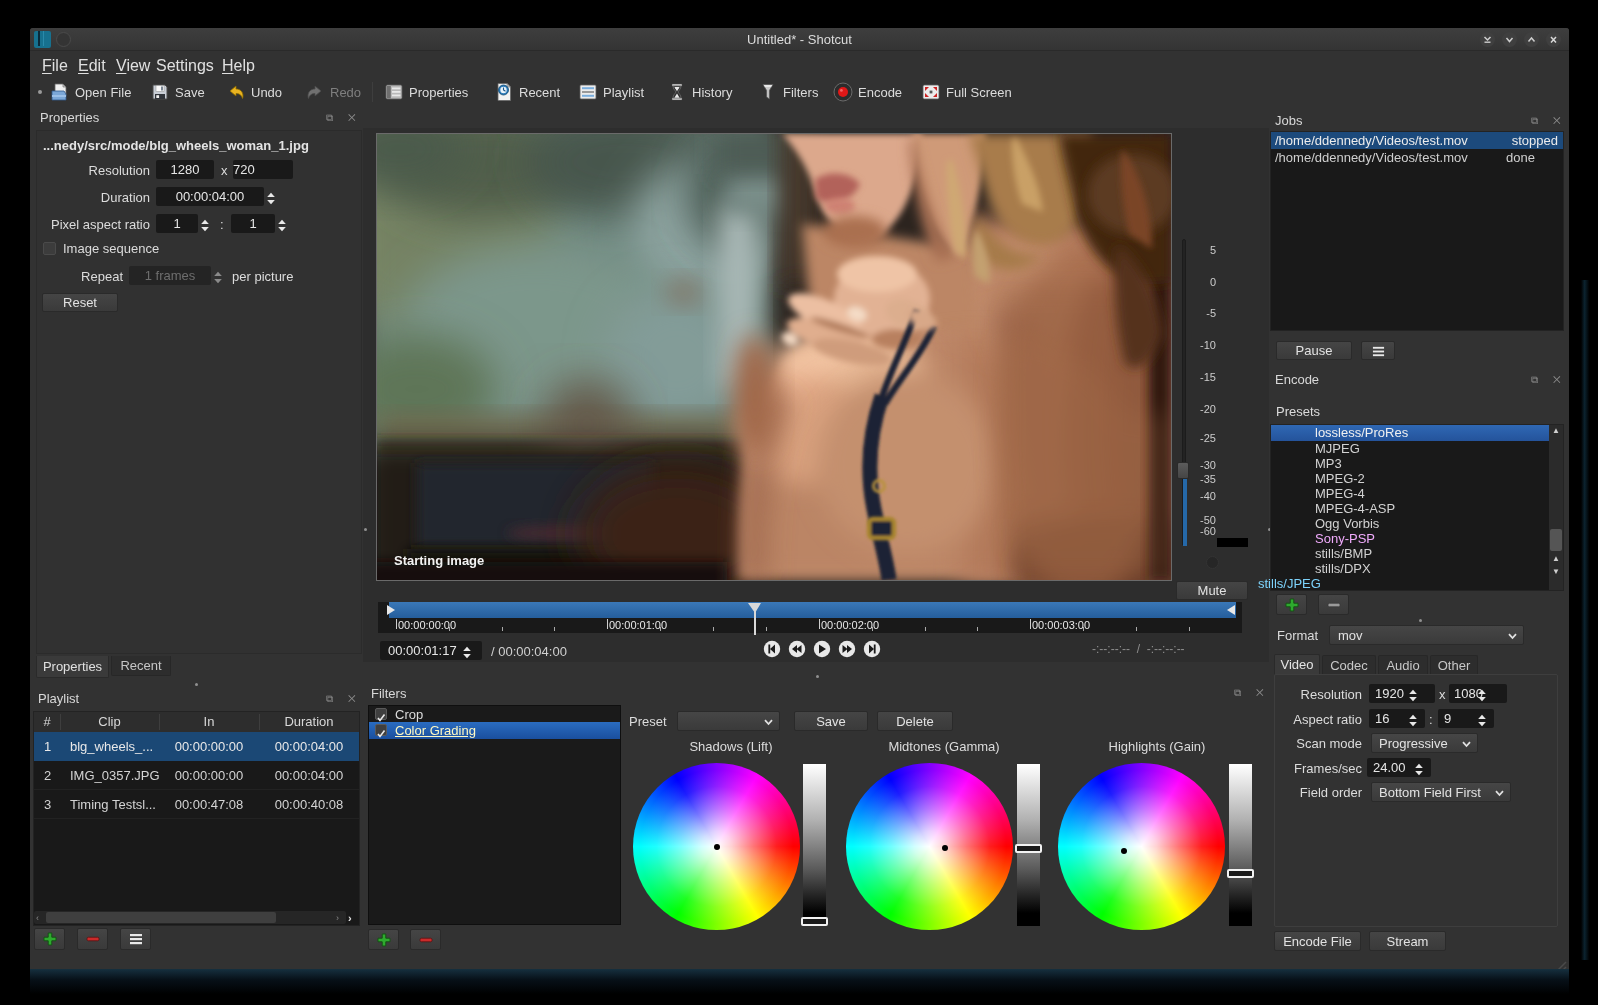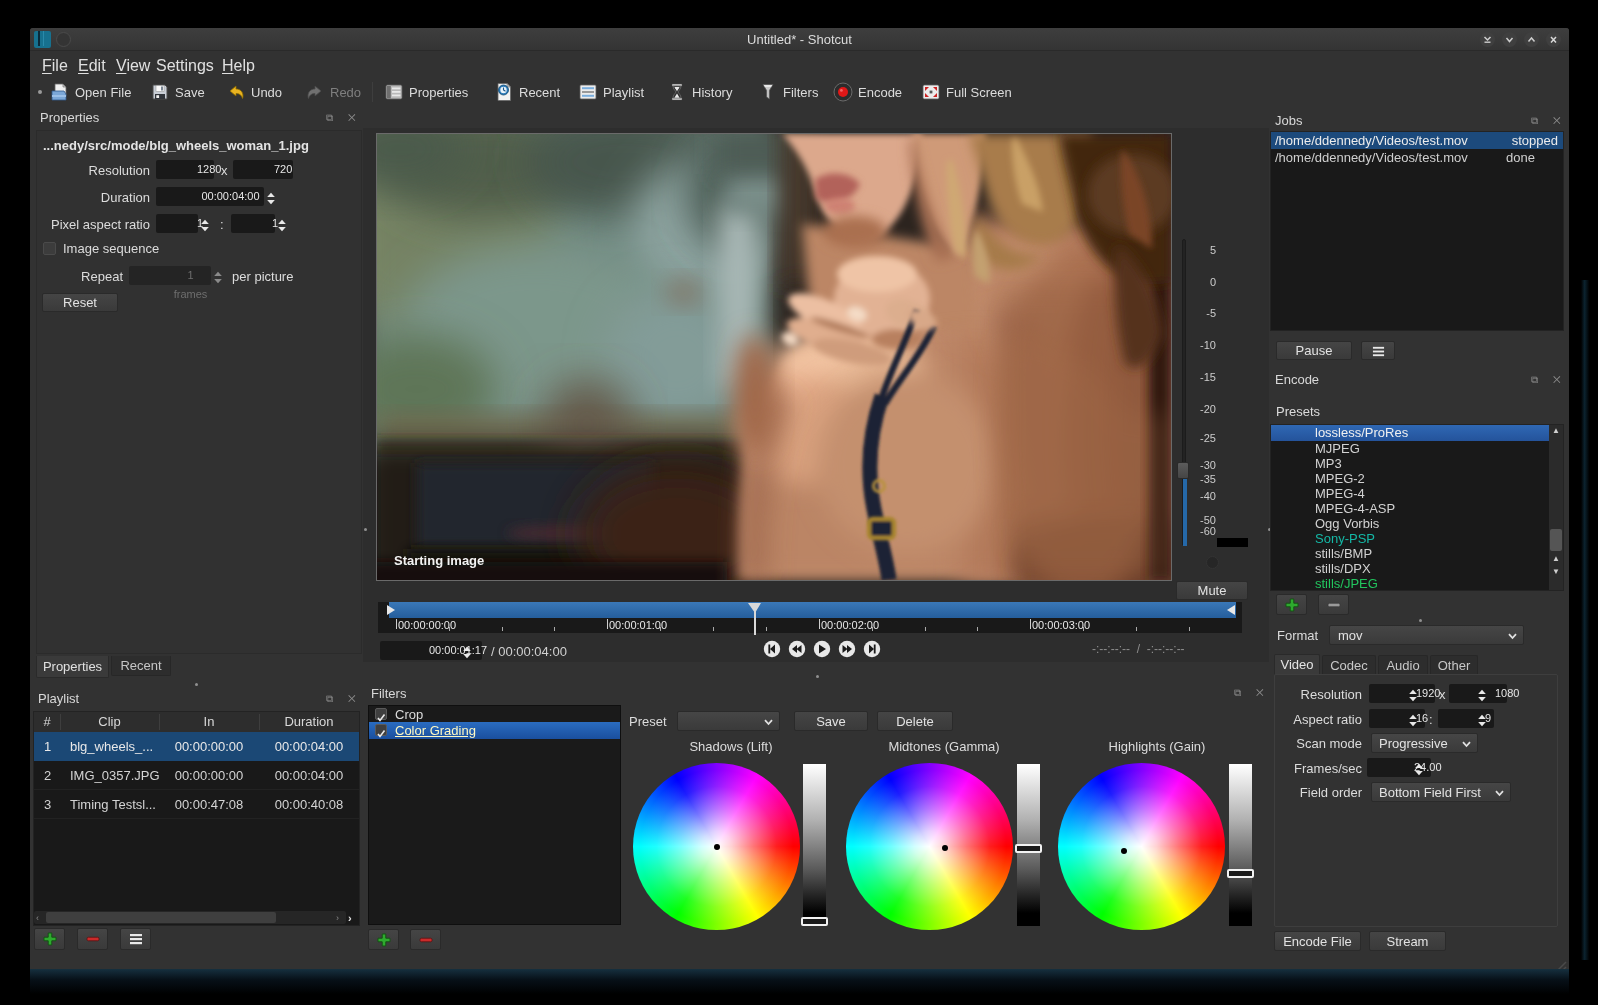--- a/index.html
+++ b/index.html
@@ -25,21 +25,21 @@
 
 #toolbar { position:absolute; left:0; top:50px; width:100%; height:28px; background:#323232; }
 .tbitem { position:absolute; top:4px; height:20px; font-size:13px; color:#dcdcdc; white-space:nowrap; }
 .tbico { display:inline-block; width:20px; height:20px; vertical-align:middle; margin-right:5px; }
 
 .docktitle { position:absolute; font-size:13px; color:#d8d8d8; }
 .dockicons { position:absolute; color:#8f8f8f; font-size:10px; letter-spacing:6px; }
 .btn { position:absolute; background:linear-gradient(#454545,#3a3a3a); border:1px solid #2a2a2a;
   border-radius:2px; color:#e2e2e2; font-size:13px; text-align:center; }
 .field { position:absolute; background:#191919; border-radius:2px; color:#e6e6e6;
-  font-size:11px;padding-left:41px; }
+  font-size:13px; }
 .combo { position:absolute; background:linear-gradient(#464646,#3a3a3a); border:1px solid #2a2a2a;
   border-radius:2px; color:#e2e2e2; font-size:13px; }
 
 .wheel { position:absolute; width:167px; height:167px; border-radius:50%;
   background:
     radial-gradient(circle closest-side, #ffffff 0%, rgba(255,255,255,0.82) 18%, rgba(255,255,255,0.45) 45%, rgba(255,255,255,0.12) 72%, rgba(255,255,255,0) 92%),
     conic-gradient(from 90deg, #f00, #ff0 16.6%, #0f0 33.3%, #0ff 50%, #00f 66.6%, #f0f 83.3%, #f00); }
 .dot { position:absolute; width:6px; height:6px; border-radius:50%; background:#000; }
 .vslider { position:absolute; width:23px; height:162px;
   background:linear-gradient(#ffffff, #b0b0b0 35%, #5a5a5a 65%, #000000 92%); }
@@ -541,24 +541,24 @@
   <div class="abs" style="left:1240px;top:396px;width:294px;height:167px;background:#191919;border:1px solid #232323;"></div>
   <div class="abs" style="left:1241px;top:397px;width:278px;height:16px;background:linear-gradient(#2f68b4,#24539b);color:#f0f0f0;font-size:13px;">
       <span class="abs" style="left:44px;top:0px;">lossless/ProRes</span>
     </div>
   <div class="abs t13" style="left:1285px;top:413px;color:#d2d2d2;">MJPEG</div>
   <div class="abs t13" style="left:1285px;top:428px;color:#d2d2d2;">MP3</div>
   <div class="abs t13" style="left:1285px;top:443px;color:#d2d2d2;">MPEG-2</div>
   <div class="abs t13" style="left:1285px;top:458px;color:#d2d2d2;">MPEG-4</div>
   <div class="abs t13" style="left:1285px;top:473px;color:#d2d2d2;">MPEG-4-ASP</div>
   <div class="abs t13" style="left:1285px;top:488px;color:#d2d2d2;">Ogg Vorbis</div>
-  <div class="abs t13" style="left:1285px;top:503px;color:#14b8a6;">Sony-PSP</div>
+  <div class="abs t13" style="left:1285px;top:503px;color:#f0abfc;">Sony-PSP</div>
   <div class="abs t13" style="left:1285px;top:518px;color:#d2d2d2;">stills/BMP</div>
   <div class="abs t13" style="left:1285px;top:533px;color:#d2d2d2;">stills/DPX</div>
-  <div class="abs t13" style="left:1285px;top:548px;color:#22c55e;">stills/JPEG</div>
+  <div class="abs t13" style="left:1228px;top:548px;color:#7dd3fc;">stills/JPEG</div>
 
   <div class="abs" style="left:1519px;top:397px;width:14px;height:165px;background:#2b2b2b;">
     <div class="abs" style="left:1px;top:0;width:12px;height:12px;color:#cfcfcf;font-size:8px;text-align:center;line-height:12px;">▲</div>
     <div class="abs" style="left:1px;top:128px;width:12px;height:12px;color:#cfcfcf;font-size:8px;text-align:center;line-height:12px;">▲</div>
     <div class="abs" style="left:1px;top:141px;width:12px;height:12px;color:#cfcfcf;font-size:8px;text-align:center;line-height:12px;">▼</div>
     <div class="abs" style="left:1px;top:104px;width:12px;height:22px;background:#555;border-radius:2px;"></div>
   </div>
   <div class="btn" style="left:1246px;top:566px;width:31px;height:21px;"><svg width="14" height="14" style="margin-top:3px;" viewBox="0 0 14 14">
         <path d="M5.2 1 h3.6 v4.2 H13 v3.6 H8.8 V13 H5.2 V8.8 H1 V5.2 h4.2 z" fill="#2eaa2e" stroke="#145214" stroke-width="1"></path>
       </svg></div>

